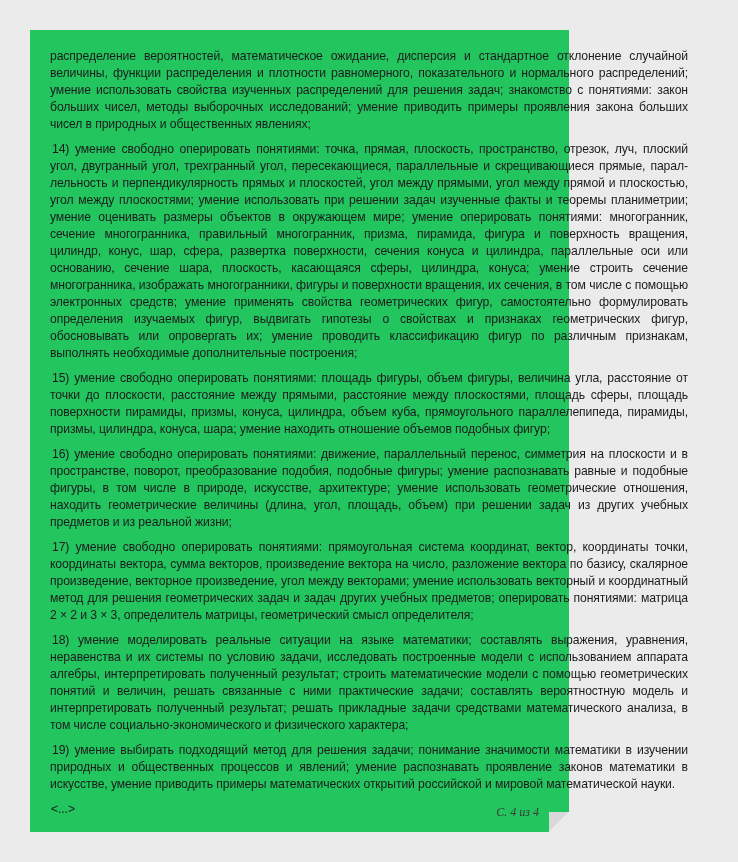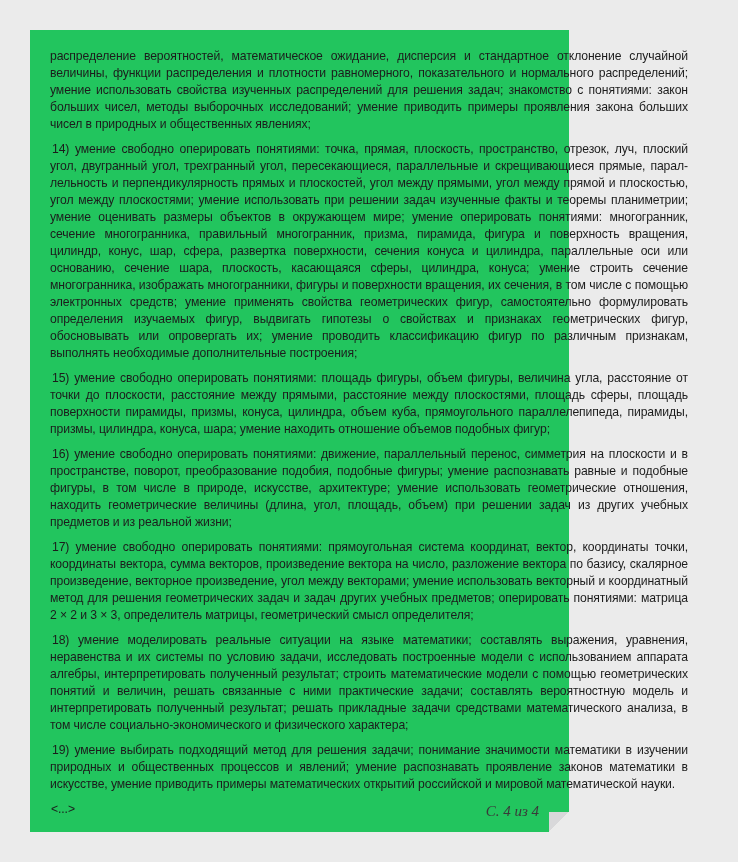--- a/index.html
+++ b/index.html
@@ -43,21 +43,21 @@
     .content p.ellipsis {
       margin-top: 2px;
       text-indent: 1px;
     }
     .footer-label {
       position: absolute;
       right: 30px;
       bottom: 12px;
       font-family: "Liberation Serif", serif;
       font-style: italic;
-      font-size: 15px;
+      font-size: 12px;
       color: #3a3a3a;
     }
     .fold {
       position: absolute;
       right: 0;
       bottom: 0;
       width: 20px;
       height: 20px;
       background: linear-gradient(to top left, #ebebeb 50%, #d8d8da 50%);
     }

